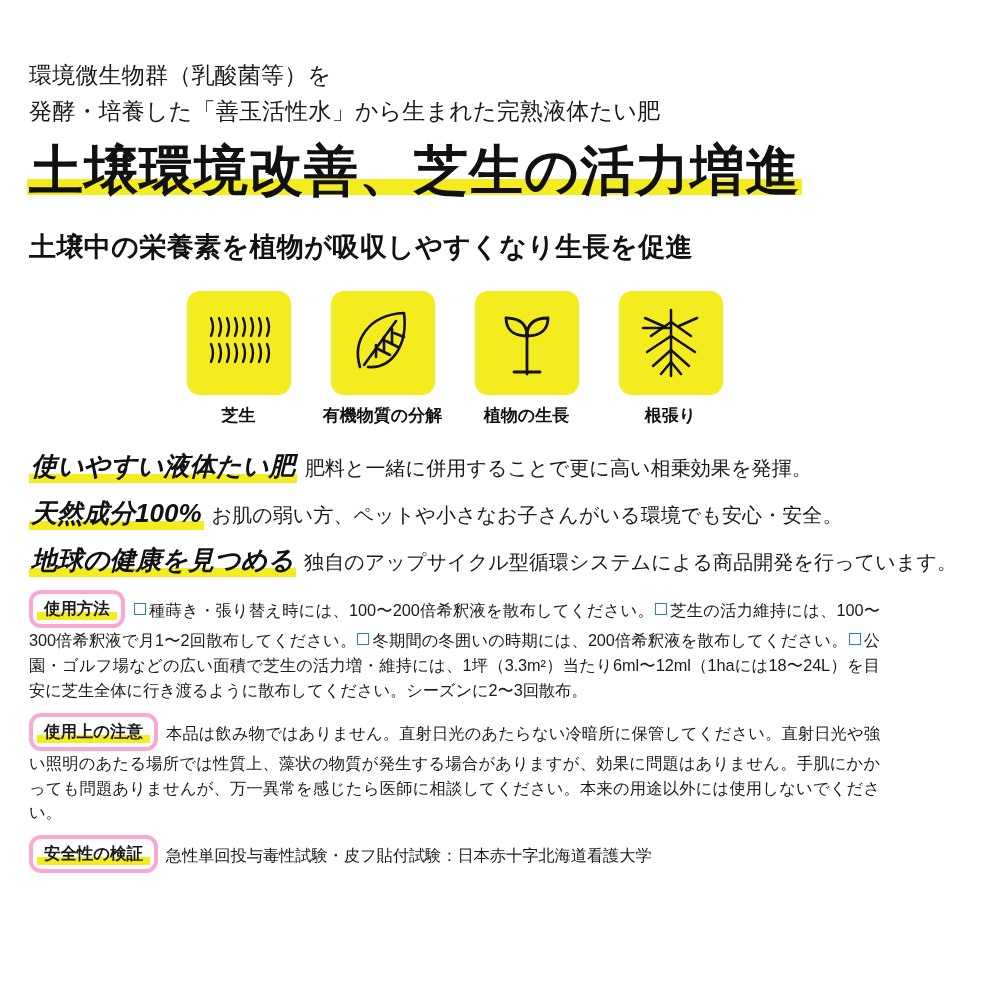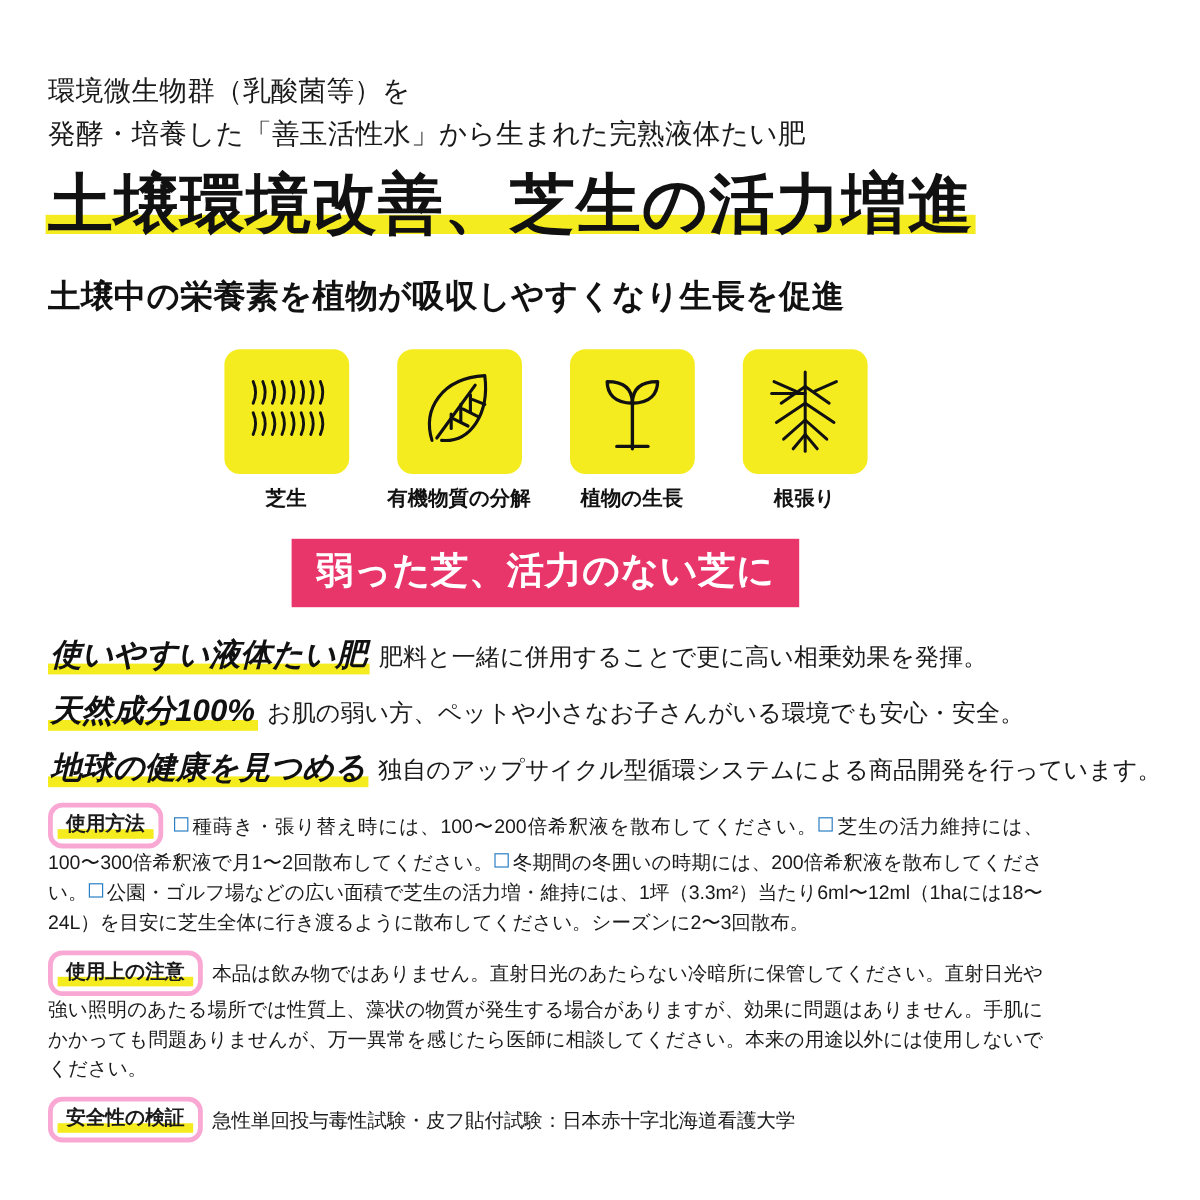--- a/index.html
+++ b/index.html
@@ -13,21 +13,21 @@
     font-family: "Liberation Sans", "DejaVu Sans", sans-serif;
     color: #1a1a1a;
     position: relative;
     overflow: hidden;
   }
   .page {
     position: relative;
     width: 909px;
     height: 1000px;
     box-sizing: border-box;
-    padding: 0 40px;
+    padding: 0 29px;
   }
 
   
   .intro {
     padding-top: 58px;
     font-size: 23px;
     line-height: 1.55;
     letter-spacing: 0.2px;
     font-weight: 500;
     color: #1a1a1a;
@@ -294,23 +294,20 @@
               <path d="M8 12 L26 20"></path>
               <path d="M60 12 L42 20"></path>
           </g>
         </svg>
       </div>
       <div class="icon-label">根張り</div>
     </div>
 
   </div>
 
-  <div class="banner-row">
-    <div class="banner">弱った芝、活力のない芝に</div>
-  </div>
 
   <div class="features">
 
     <div class="feature">
       <span class="lead">
         <span class="mark"></span>
         <span class="txt">使いやすい液体たい肥</span>
       </span>
       <span class="tail">肥料と一緒に併用することで更に高い相乗効果を発揮。</span>
     </div>

